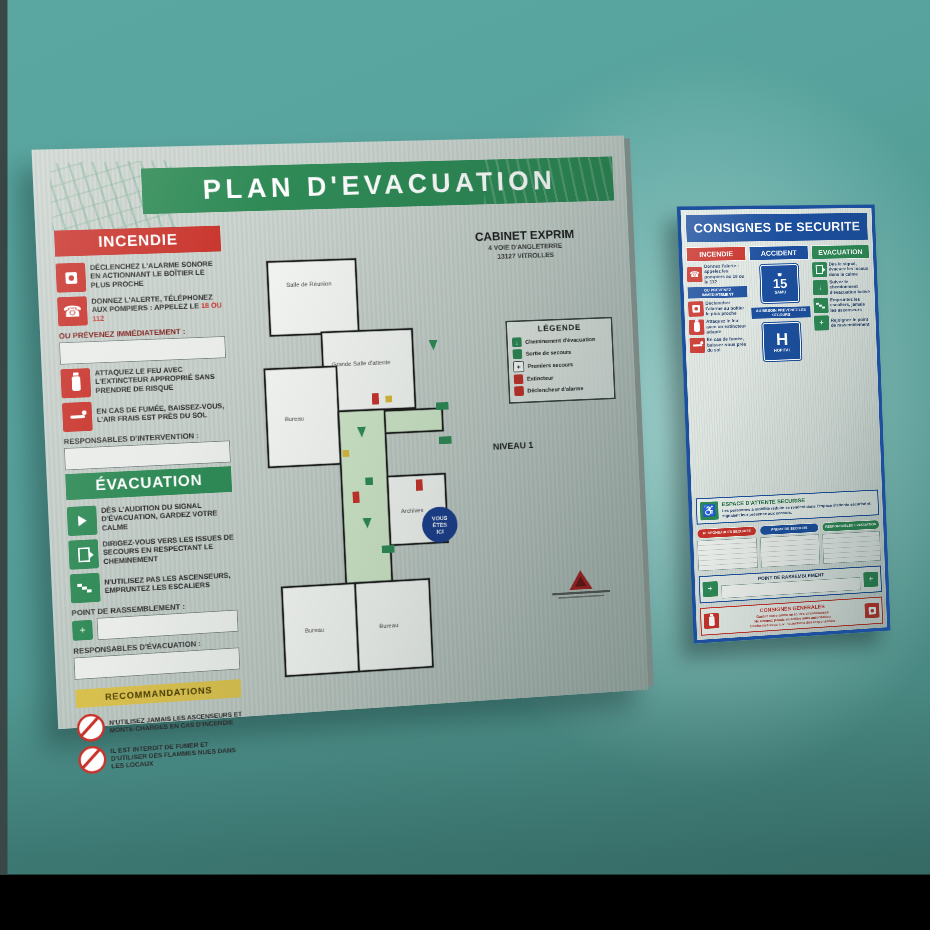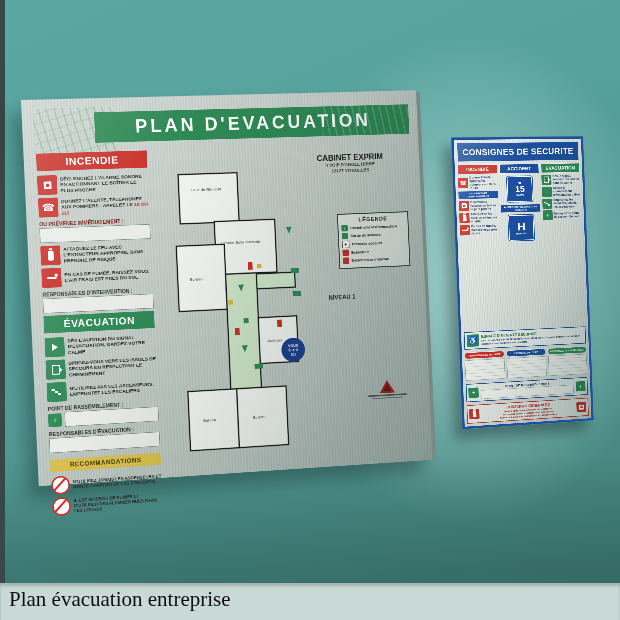--- a/index.html
+++ b/index.html
@@ -432,16 +432,13 @@
         </div>
         <div class="ctile red">
             <span class="alm"></span>
           </div>
       </div>
 
       <div class="board-shade"></div>
     </div>
   </div>
 
-  <div id="caption-bar">
-    <span class="cap">Plan évacuation entreprise</span>
-  </div>
 </div>
 
 </body></html>

